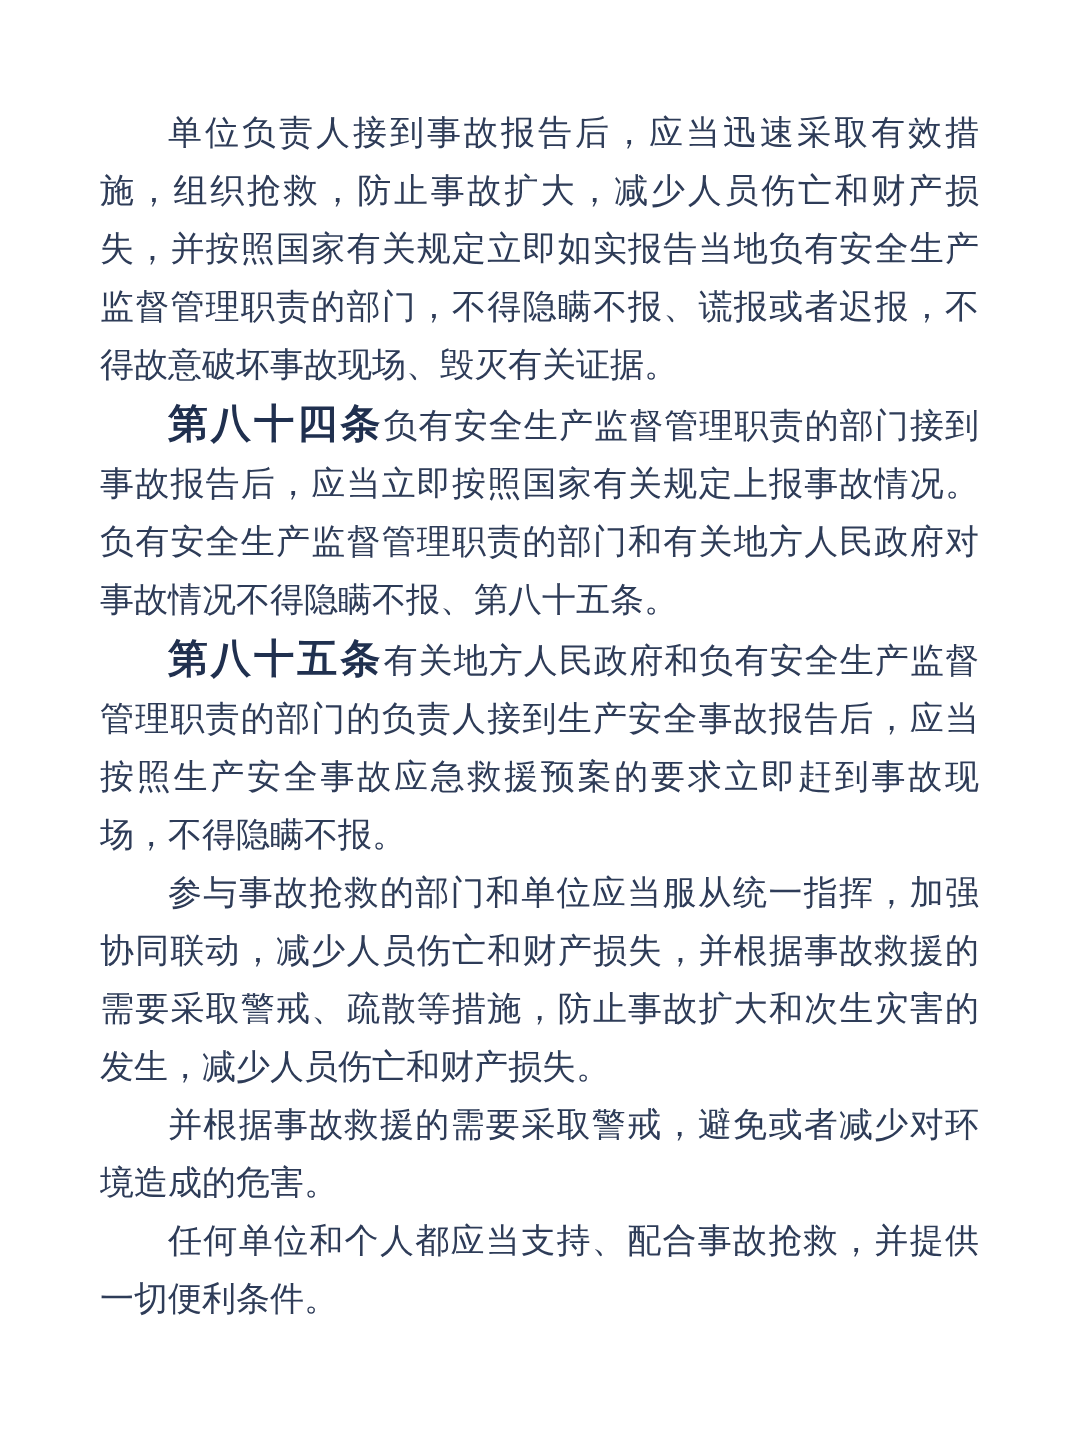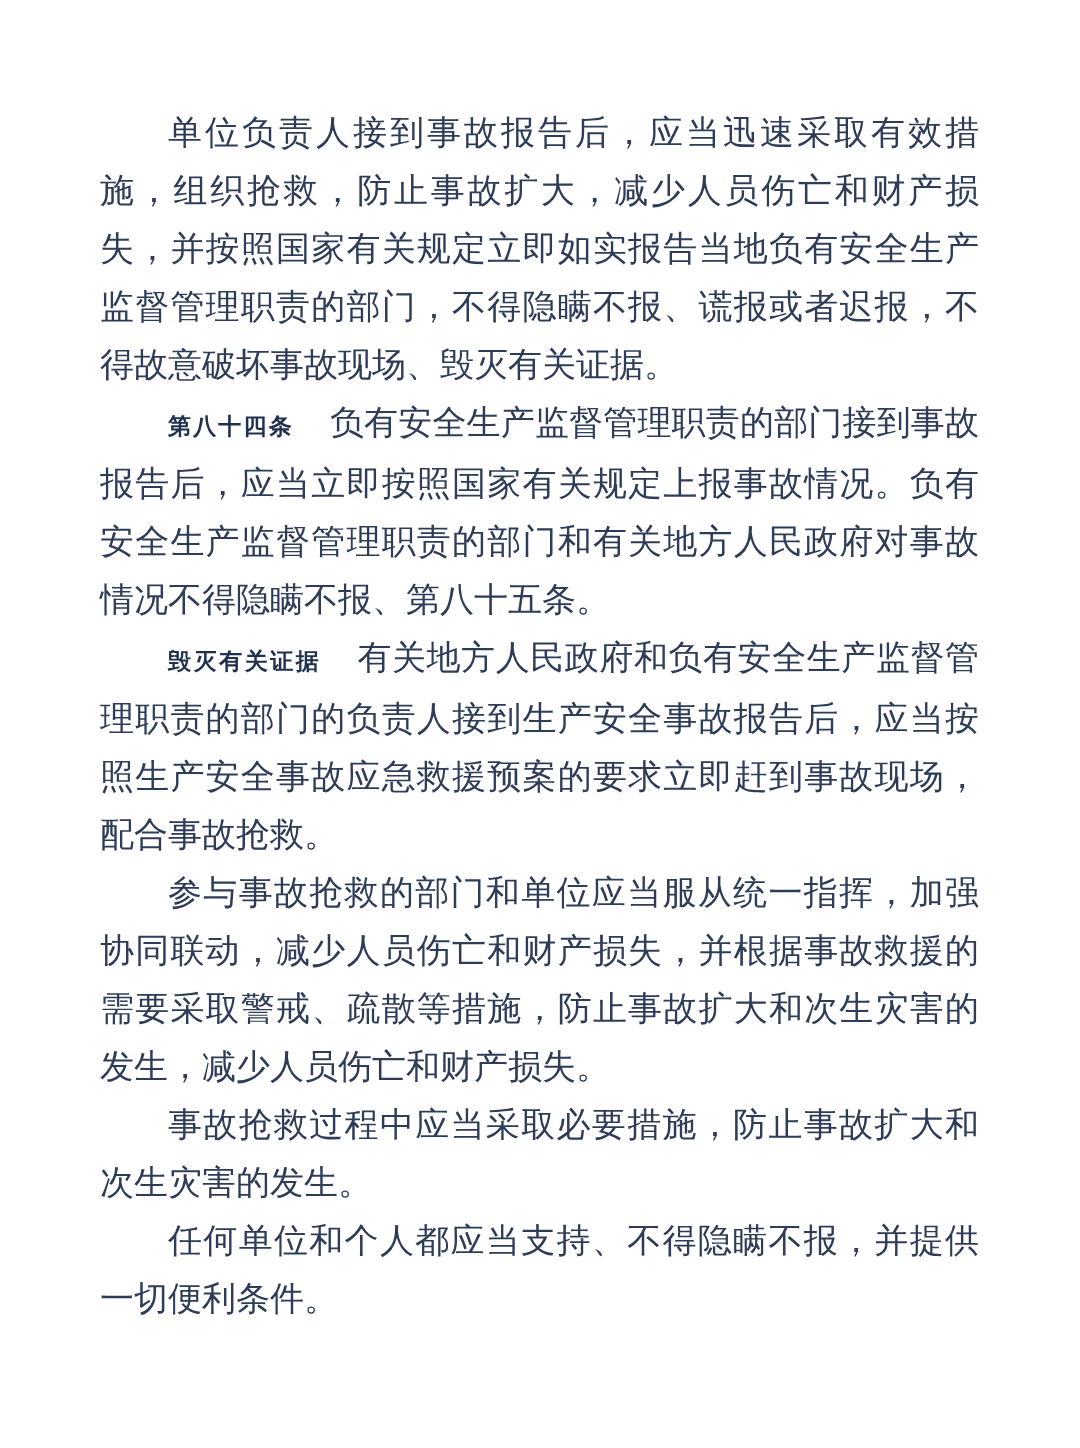--- a/index.html
+++ b/index.html
@@ -28,48 +28,47 @@
     color: #2e3c58;
     text-align: justify;
     text-justify: inter-character;
     text-indent: 68px;
     letter-spacing: 0px;
     word-break: break-all;
   }
   .article-number {
     font-family: "Liberation Sans", "DejaVu Sans", sans-serif;
     font-weight: 700;
-    font-size: 23px;
+    font-size: 40px;
     color: #20304f;
-    margin-right: 36px;
     letter-spacing: 2px;
   }
 </style>
 </head>
 <body>
 
 <div class="page">
 
   <p class="para">
     <span>单位负责人接到事故报告后，应当迅速采取有效措施，组织抢救，防止事故扩大，减少人员伤亡和财产损失，并按照国家有关规定立即如实报告当地负有安全生产监督管理职责的部门，不得隐瞒不报、谎报或者迟报，不得故意破坏事故现场、毁灭有关证据。</span>
   </p>
 
   <p class="para">
     <span class="article-number">第八十四条</span><span>负有安全生产监督管理职责的部门接到事故报告后，应当立即按照国家有关规定上报事故情况。负有安全生产监督管理职责的部门和有关地方人民政府对事故情况不得隐瞒不报、第八十五条。</span>
   </p>
 
   <p class="para">
-    <span class="article-number">毁灭有关证据</span><span>有关地方人民政府和负有安全生产监督管理职责的部门的负责人接到生产安全事故报告后，应当按照生产安全事故应急救援预案的要求立即赶到事故现场，配合事故抢救。</span>
+    <span class="article-number">第八十五条</span><span>有关地方人民政府和负有安全生产监督管理职责的部门的负责人接到生产安全事故报告后，应当按照生产安全事故应急救援预案的要求立即赶到事故现场，不得隐瞒不报。</span>
   </p>
 
   <p class="para">
     <span>参与事故抢救的部门和单位应当服从统一指挥，加强协同联动，减少人员伤亡和财产损失，并根据事故救援的需要采取警戒、疏散等措施，防止事故扩大和次生灾害的发生，减少人员伤亡和财产损失。</span>
   </p>
 
   <p class="para">
-    <span>事故抢救过程中应当采取必要措施，防止事故扩大和次生灾害的发生。</span>
+    <span>并根据事故救援的需要采取警戒，避免或者减少对环境造成的危害。</span>
   </p>
 
   <p class="para">
-    <span>任何单位和个人都应当支持、不得隐瞒不报，并提供一切便利条件。</span>
+    <span>任何单位和个人都应当支持、配合事故抢救，并提供一切便利条件。</span>
   </p>
 
 </div>
 
 </body></html>

